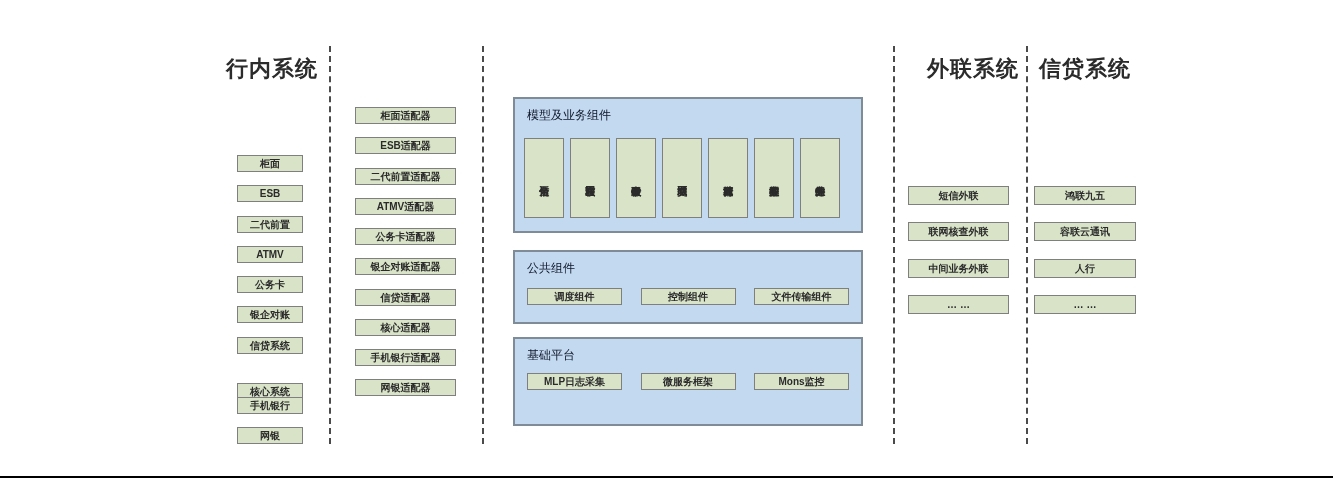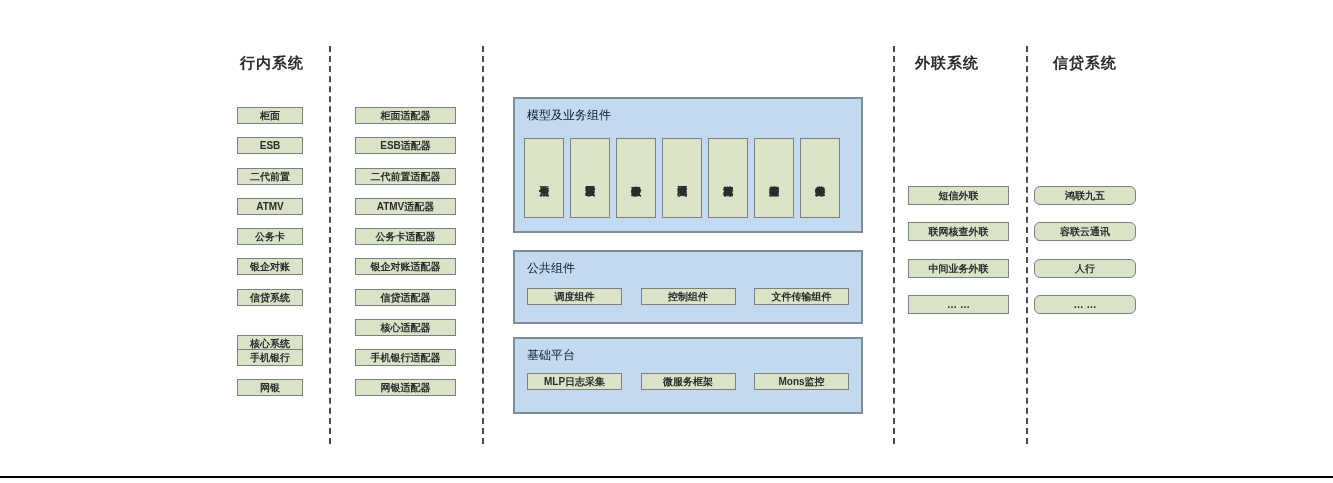--- a/index.html
+++ b/index.html
@@ -1,37 +1,37 @@
 <!DOCTYPE html>
 <html><head>
 <meta charset="utf-8">
 <style>
   html,body { margin:0; padding:0; background:#ffffff; }
   .canvas {
     position:relative; width:1333px; height:483px; background:#ffffff;
     font-family:"Liberation Sans","DejaVu Sans",sans-serif; overflow:hidden;
   }
   .col-header {
-    position:absolute; top:54px; font-size:15px; font-weight:bold;
+    position:absolute; top:54px; font-size:22px; font-weight:bold;
     color:#2b2b2b; text-align:center; letter-spacing:1px; white-space:nowrap;
   }
   .sep {
     position:absolute; top:46px; height:398px; width:0;
     border-left:2px dashed #4a4a4a;
   }
   .gbox {
     position:absolute; background:#d8e3c8; border:1px solid #7f7f7f;
     display:flex; align-items:center; justify-content:center;
     font-size:10px; font-weight:bold; color:#2b2b2b; box-sizing:border-box;
     white-space:nowrap;
   }
-  .c1 { left:237px; width:66px;  height:17px; }
+  .c1 { left:237px; width:66px;  height:17px;margin-top:48px; }
   .c2 { left:355px; width:101px; height:17px; }
   .c4 { left:908px; width:101px; height:19px; }
-  .c5 { left:1034px; width:102px; height:19px;border-radius:6px; }
+  .c5 { left:1034px; width:102px; height:19px; }
   .panel {
     position:absolute; left:513px; width:350px; background:#c2d9ef;
     border:2px solid #7f8b96; box-sizing:border-box;
   }
   .panel-title { position:absolute; left:12px; top:8px; font-size:12px; color:#0f172a; }
   .vrow { position:absolute; left:9px; top:39px; display:flex; gap:6px; }
   .vbox {
     width:40px; height:80px; background:#d8e3c8; border:1px solid #7f7f7f;
     display:flex; align-items:center; justify-content:center;
     writing-mode:vertical-rl; text-orientation:upright;
@@ -46,21 +46,21 @@
     white-space:nowrap;
   }
   .bottom-rule { position:absolute; left:0; top:476px; width:1333px; height:2px; background:#000000; }
 </style>
 </head>
 <body>
 
 <div class="canvas">
 
   <div class="col-header" style="left:207px;width:130px">行内系统</div>
-  <div class="col-header" style="left:882px;width:130px">外联系统</div>
+  <div class="col-header" style="left:908px;width:130px">外联系统</div>
   <div class="col-header" style="left:1020px;width:130px">信贷系统</div>
 
   <div class="sep" style="left:329px"></div>
   <div class="sep" style="left:482px"></div>
   <div class="sep" style="left:893px"></div>
   <div class="sep" style="left:1026px"></div>
 
   <div class="gbox c1" style="top:107px">柜面</div>
   <div class="gbox c1" style="top:137px">ESB</div>
   <div class="gbox c1" style="top:168px">二代前置</div>
@@ -98,21 +98,21 @@
 
   <div class="panel" style="top:250px;height:74px">
     <div class="panel-title">公共组件</div>
     <div class="hrow" style="top:36px">
       <div class="hbox">调度组件</div>
       <div class="hbox">控制组件</div>
       <div class="hbox">文件传输组件</div>
     </div>
   </div>
 
-  <div class="panel" style="top:337px;height:77px">
+  <div class="panel" style="top:337px;height:89px">
     <div class="panel-title">基础平台</div>
     <div class="hrow" style="top:34px">
       <div class="hbox">MLP日志采集</div>
       <div class="hbox">微服务框架</div>
       <div class="hbox">Mons监控</div>
     </div>
   </div>
 
   <div class="gbox c4" style="top:186px">短信外联</div>
   <div class="gbox c4" style="top:222px">联网核查外联</div>

